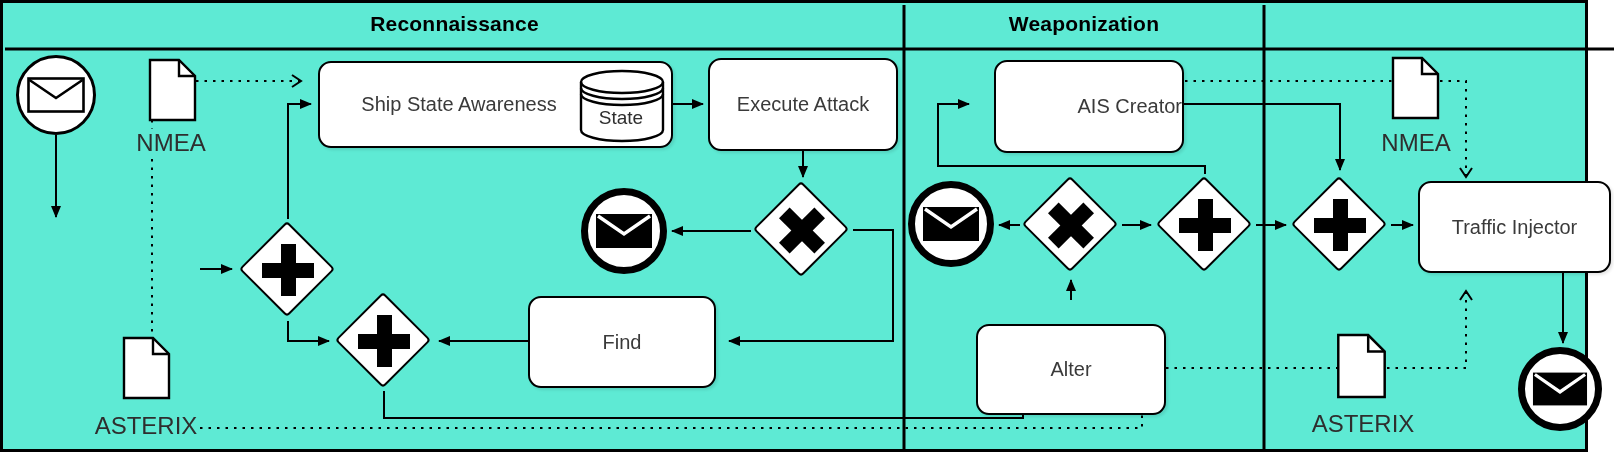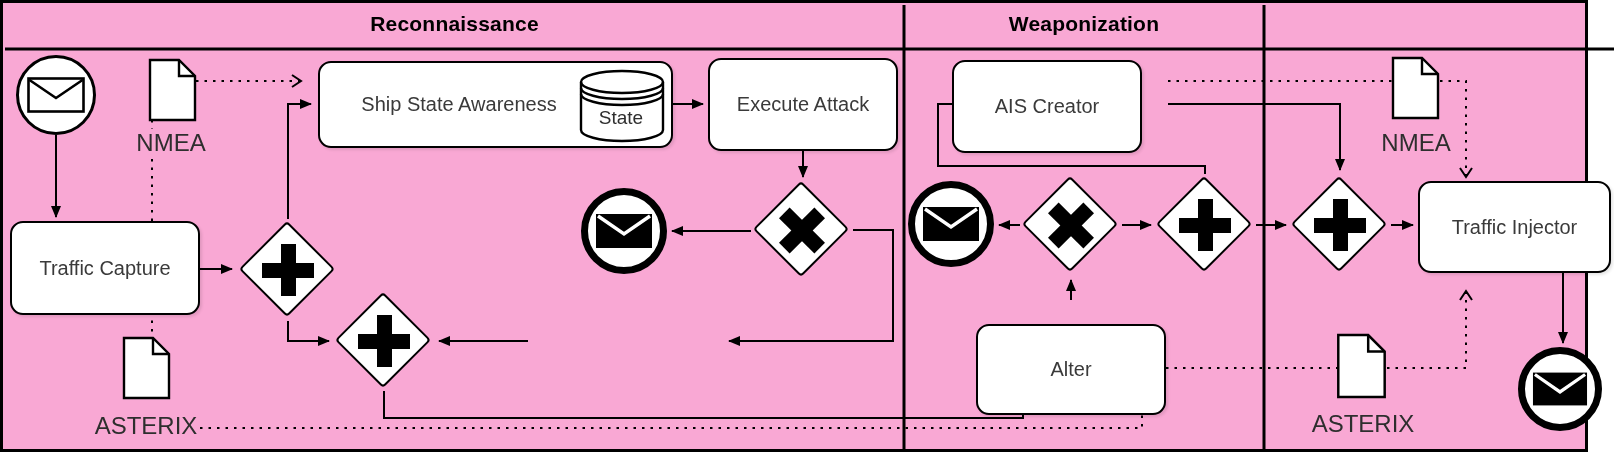--- a/index.html
+++ b/index.html
@@ -1,19 +1,19 @@
 <!DOCTYPE html>
 <html><head>
 <meta charset="utf-8">
 <style>
   html,body { margin:0; padding:0; background:#ffffff; }
   body { width:1614px; height:452px; overflow:hidden;
          font-family:"Liberation Sans", sans-serif; }
   .canvas { position:relative; width:1588px; height:452px; box-sizing:border-box;
-            border:3px solid #000; background:#f9a8d4;padding-left:44px; }
+            border:3px solid #000; background:#5eead4;padding-left:44px; }
   svg.wires { position:absolute; left:0; top:0; z-index:1; }
 
   .lane-title { position:absolute; top:9px; text-align:center; font-weight:bold;
                 font-size:21px; color:#000; z-index:2; letter-spacing:0.2px; }
 
   .task { position:absolute; box-sizing:border-box; border:2px solid #000;
           border-radius:13px; background:#fff; display:flex; align-items:center;
           justify-content:center; font-size:20px; color:#3a3a3a; z-index:2;
           box-shadow:2px 2px 3px rgba(0,0,0,0.10); text-align:center; }
 
@@ -90,23 +90,20 @@
   <div class="lane-title" style="left:2px; width:899px;">Reconnaissance</div>
   <div class="lane-title" style="left:901px; width:360px;">Weaponization</div>
 
   <div class="event start" style="left:13px; top:52px; width:80px; height:80px;">
     <svg width="60" height="40" viewBox="0 0 60 40">
       <rect x="2.5" y="3.5" width="55" height="33" fill="#fff" stroke="#000" stroke-width="2.6"></rect>
       <path d="M3.5,5 L30,23 L56.5,5" fill="none" stroke="#000" stroke-width="2.6"></path>
     </svg>
   </div>
 
-  <div class="task" style="left:7px; top:218px; width:190px; height:94px;">
-    <span>Traffic Capture</span>
-  </div>
 
   <div class="doc" style="left:145px; top:55px;">
     <svg width="50" height="64" viewBox="0 0 50 64">
       <path d="M2,2 H31 L47,18 V62 H2 Z" fill="#fff" stroke="#000" stroke-width="2.4"></path>
       <path d="M31,2 V18 H47" fill="none" stroke="#000" stroke-width="2.4"></path>
     </svg>
   </div>
   <div class="doc-label" style="left:108px; top:126px; width:120px;">NMEA</div>
 
   <div class="doc" style="left:119px; top:333px;">
@@ -156,20 +153,23 @@
   </div>
 
   <div class="gw" style="left:749px; top:177px;">
     <div class="diamond"></div>
     <div>
         <div class="bar x1"></div>
         <div class="bar x2"></div>
       </div>
   </div>
 
+  <div class="task" style="left:525px; top:293px; width:188px; height:92px;">
+    <span>Find</span>
+  </div>
 
   <div class="event end" style="left:905px; top:178px; width:86px; height:86px;">
     <svg width="58" height="38" viewBox="0 0 58 38">
       <rect x="1" y="2" width="56" height="34" fill="#000"></rect>
       <path d="M3,4 L29,22 L55,4" fill="none" stroke="#fff" stroke-width="3.4"></path>
     </svg>
   </div>
 
   <div class="gw" style="left:1018px; top:172px;">
     <div class="diamond"></div>
@@ -180,21 +180,21 @@
   </div>
 
   <div class="gw" style="left:1152px; top:172px;">
     <div class="diamond"></div>
     <div>
         <div class="bar ph"></div>
         <div class="bar pv"></div>
       </div>
   </div>
 
-  <div class="task" style="left:949px; top:57px; width:190px; height:93px;">
+  <div class="task" style="left:991px; top:57px; width:190px; height:93px;justify-content:flex-end;">
     <span>AIS Creator</span>
   </div>
 
   <div class="task" style="left:973px; top:297px; width:190px; height:91px;margin-top:24px;">
     <span>Alter</span>
   </div>
 
   <div class="gw" style="left:1287px; top:172px;">
     <div class="diamond"></div>
     <div>

